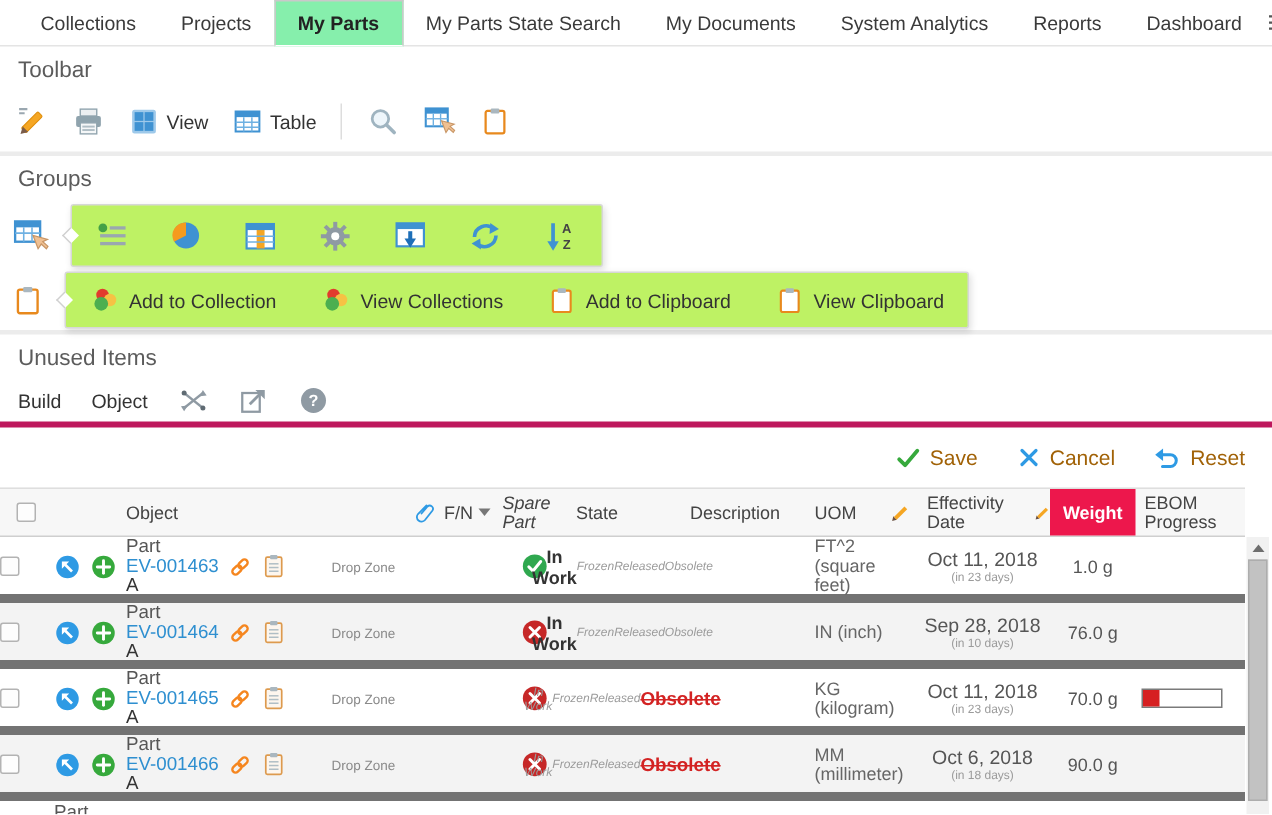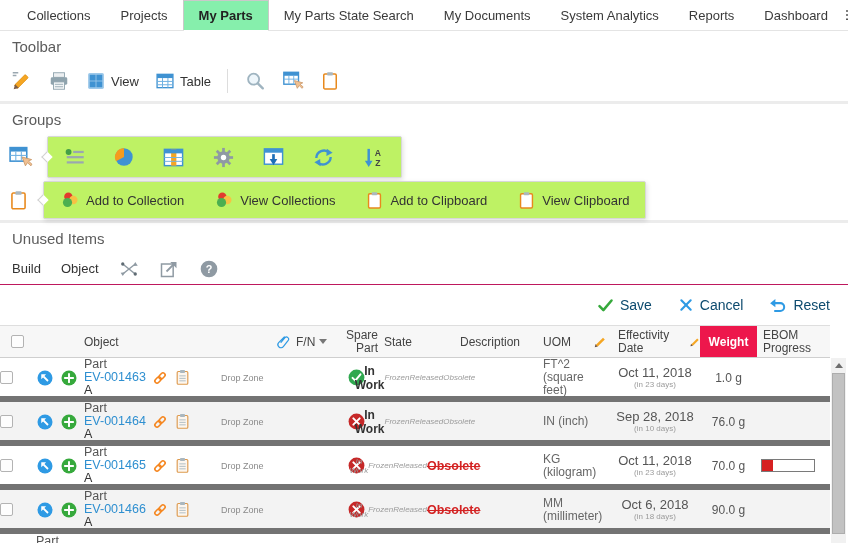--- a/index.html
+++ b/index.html
@@ -37,38 +37,38 @@
             display:flex; align-items:center; padding:0 16px; }
   .flyout .diamond { position:absolute; left:-5px; top:50%; width:8px; height:8px;
             background:#fff; border-left:1px solid #d0d0d0; border-bottom:1px solid #d0d0d0;
             transform:translateY(-50%) rotate(45deg); }
   .groups-row .flyout { height:42px; gap:27px; }
   .clip-row .flyout { height:38px; gap:30px; }
   .fly-item { display:flex; align-items:center; gap:6px; font-size:13px; color:#333; cursor:pointer; white-space:nowrap; }
 
   
   .menu-row { height:32px; display:flex; align-items:center; padding-left:12px; gap:20px;
-              border-bottom:1px solid #be185d; }
+              border-bottom:4px solid #be185d; }
   .menu-item { font-size:13px; color:#333; cursor:pointer; }
 
   
   .save-row { height:40px; display:flex; align-items:center; justify-content:flex-end;
               gap:26px; padding-right:18px; }
-  .action-btn { display:flex; align-items:center; gap:6px; font-size:14px; color:#0c4a6e; cursor:pointer; }
+  .action-btn { display:flex; align-items:center; gap:6px; font-size:14px; color:#a16207; cursor:pointer; }
 
   
   .grid10 { display:grid; grid-template-columns:34px 236px 65px 43px 74px 83px 75px 90px 57px 73px;
             width:830px; }
   .t-header { height:33px; border-top:1px solid #dedede; border-bottom:1px solid #cfcfcf;
               background:#f7f7f7; font-size:12px; color:#444; }
   .hc { display:flex; align-items:center; }
   .h-check { justify-content:center; }
   .h-object { padding-left:50px; }
   .h-fn { padding-left:6px; gap:4px; }
-  .h-spare { justify-content:center; text-align:right; line-height:13px; }
+  .h-spare { justify-content:center; text-align:left; line-height:13px;font-style:italic; }
   .h-state { padding-left:6px; }
   .h-desc { padding-left:8px; }
   .h-uom { padding-left:8px; gap:22px; }
   .h-date { padding-left:8px; gap:5px; line-height:13px; }
   .h-weight { justify-content:center; background:#ed174c; color:#fff; font-weight:bold; }
   .h-ebom { padding-left:6px; line-height:13px; }
   .caret-down { width:0; height:0; border-left:4px solid transparent; border-right:4px solid transparent;
                 border-top:5px solid #777; display:inline-block; }
 
   .t-body { height:185px; overflow:hidden; position:relative; }

